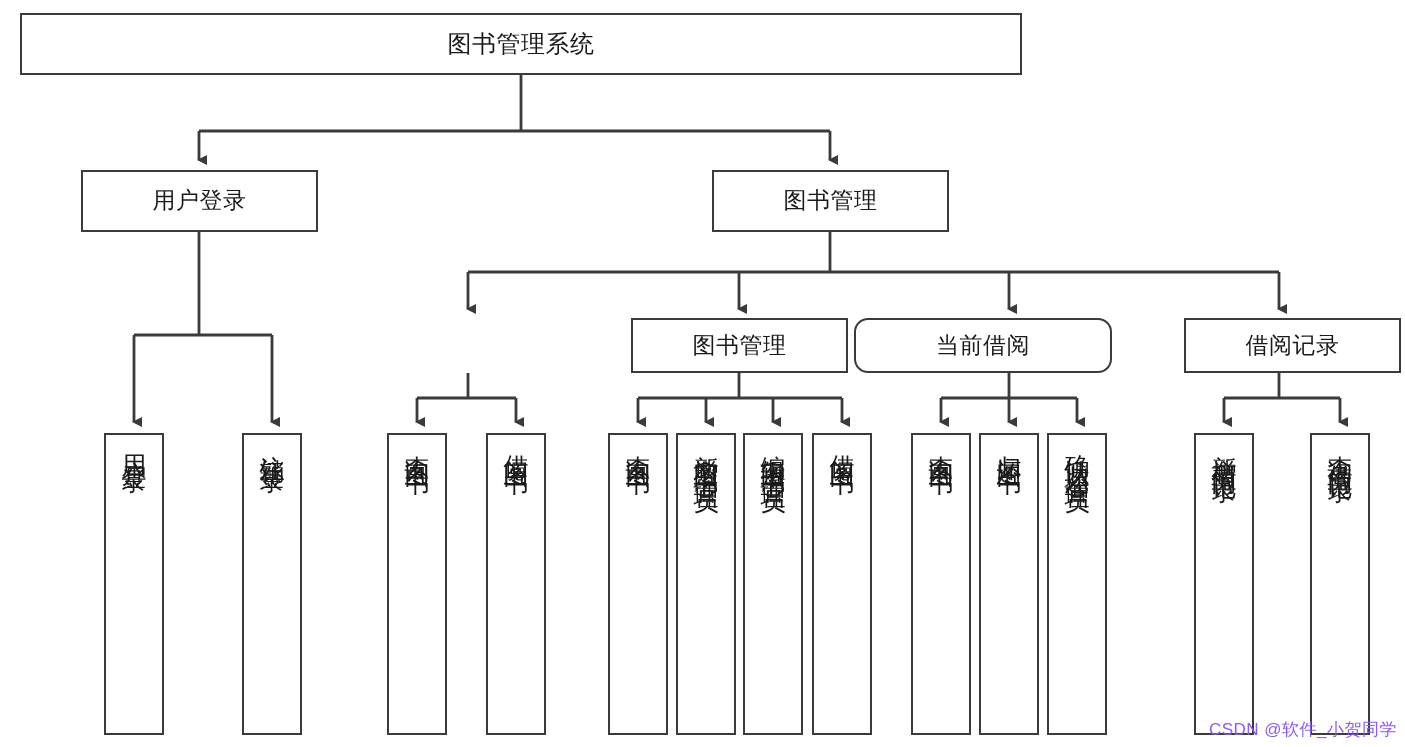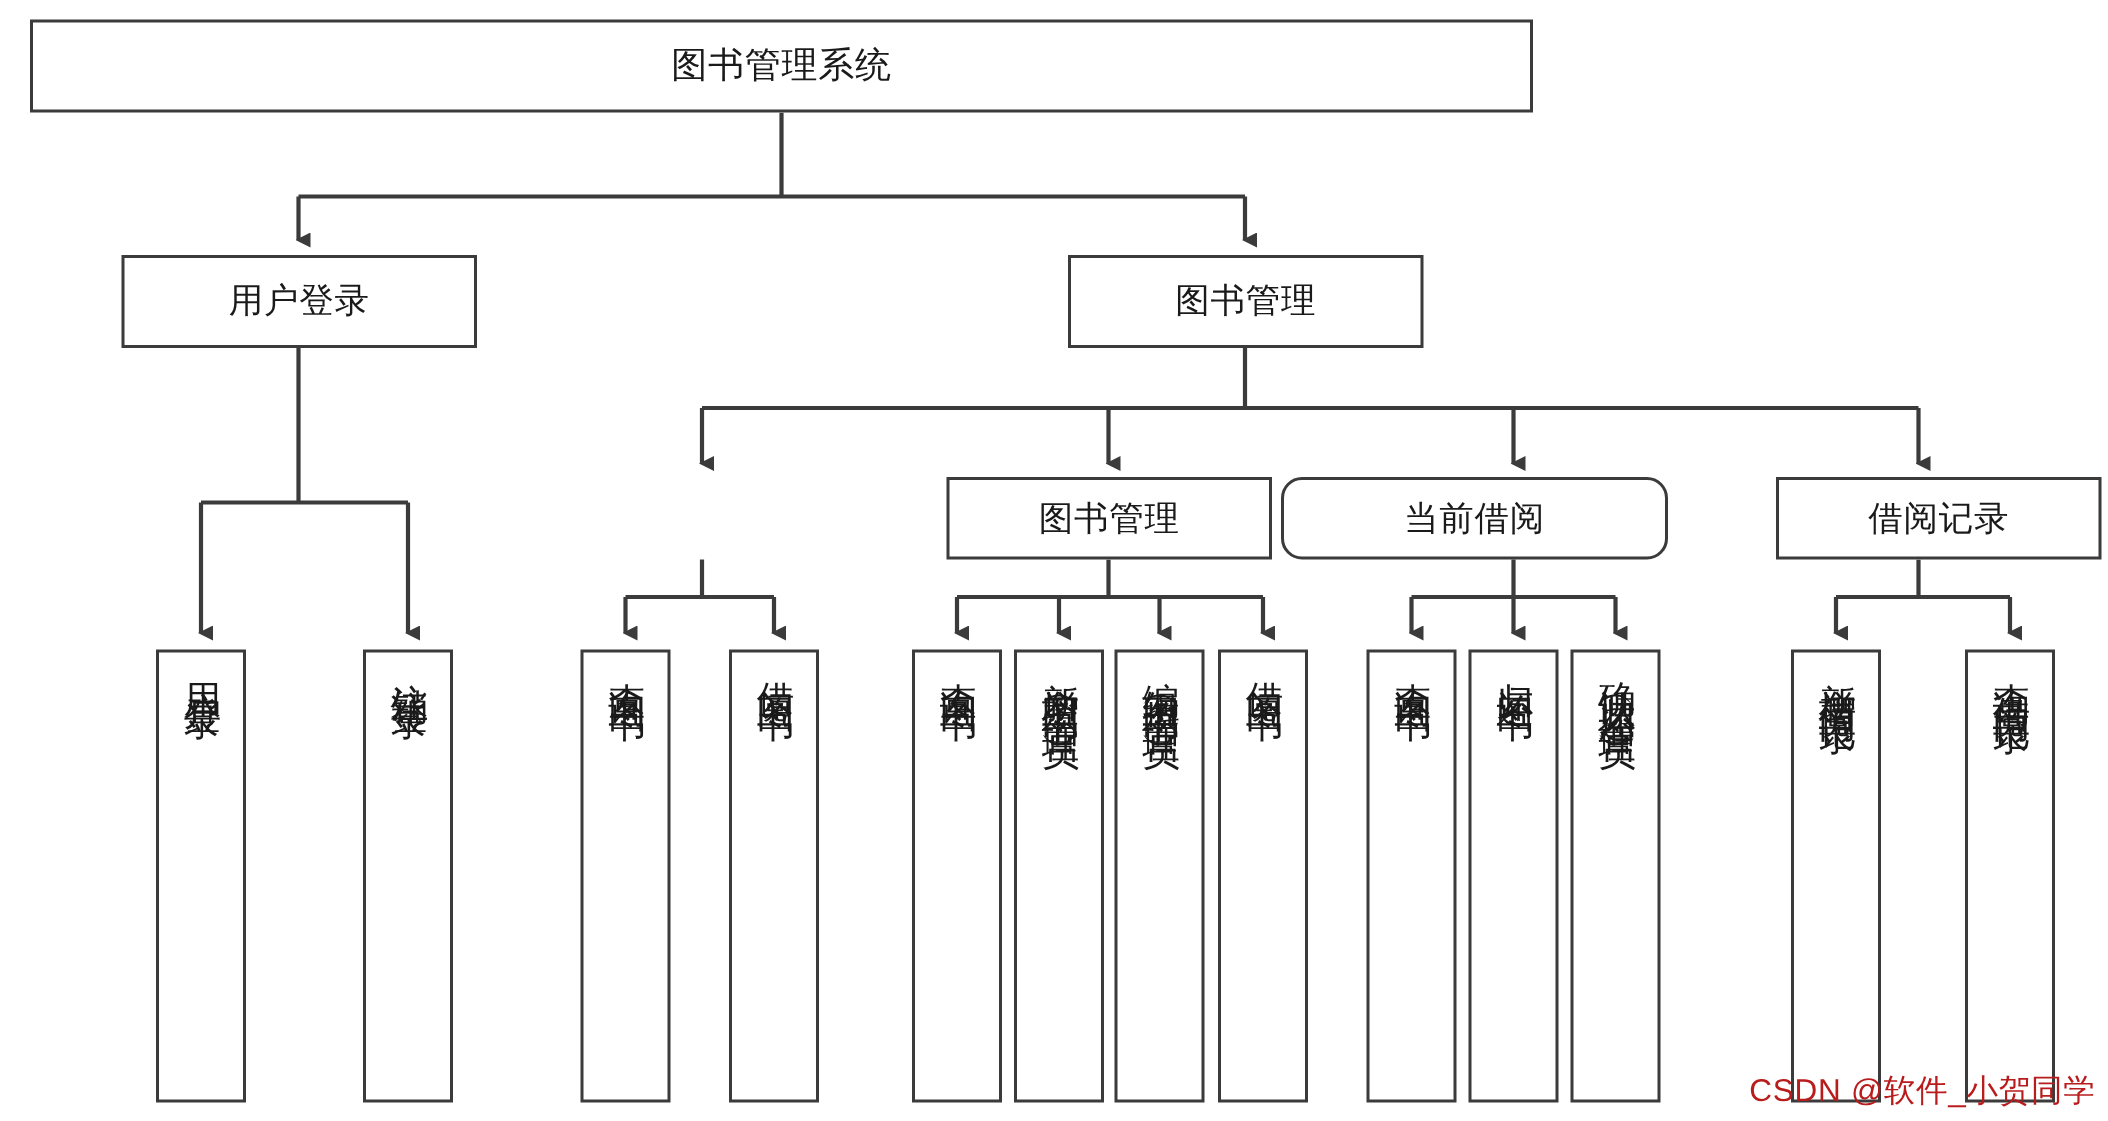--- a/index.html
+++ b/index.html
@@ -61,22 +61,22 @@
     text-orientation: upright;
     font-size: 25px;
     letter-spacing: 5px;
     line-height: 1;
     margin-top: 0;
   }
   .watermark {
     position: absolute;
     right: 8px;
     bottom: 6px;
-    font-size: 21px;
-    color: #b91c1c;
+    font-size: 17px;
+    color: #8b5cf6;
     letter-spacing: 0.5px;
     z-index: 5;
     white-space: nowrap;
   }
 </style>
 </head>
 <body>
 
 <div id="canvas">
 

